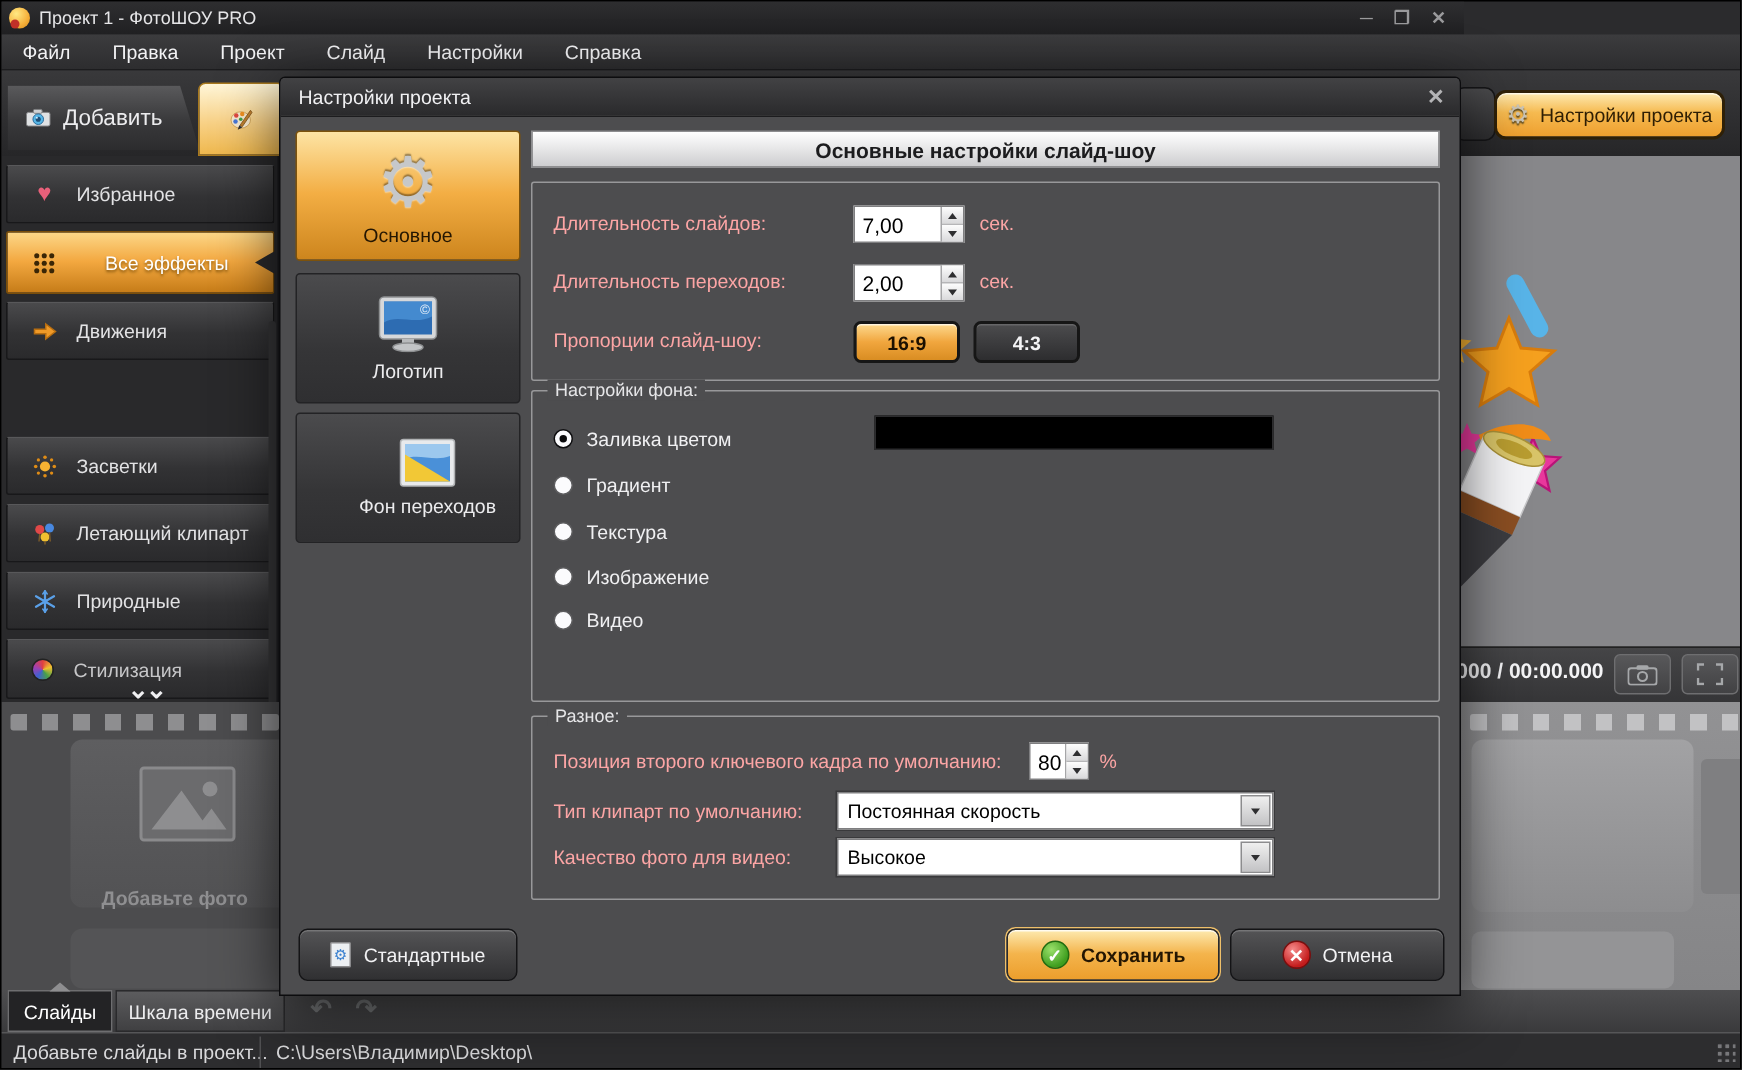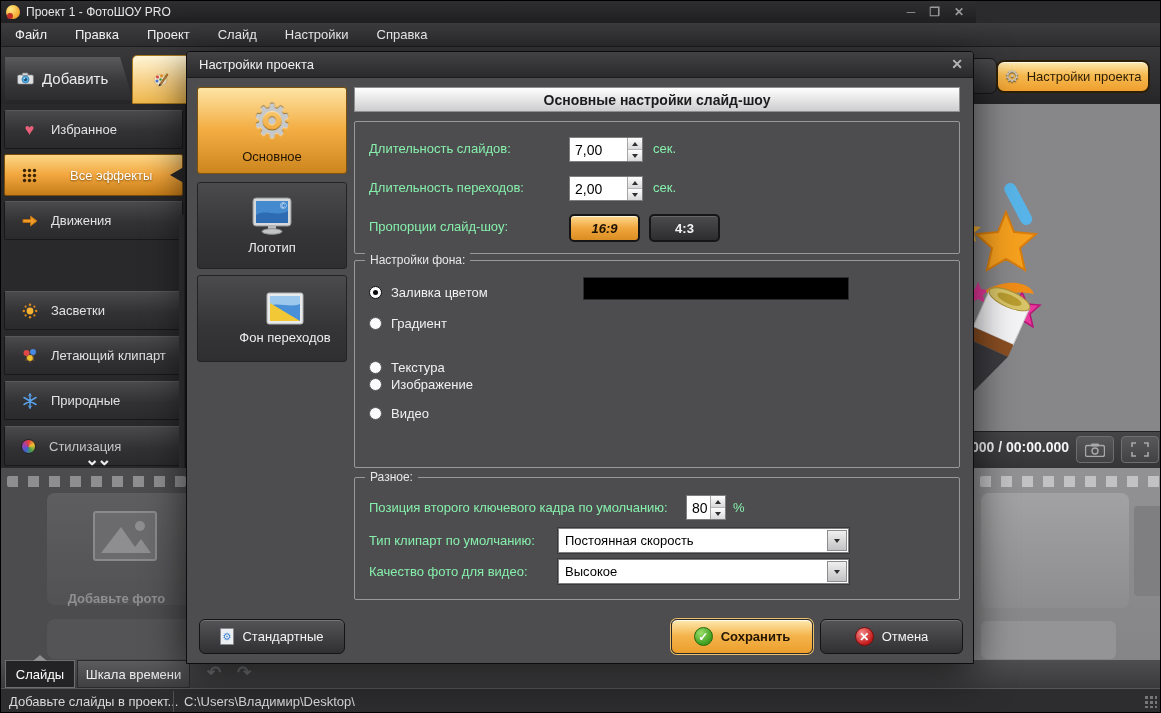--- a/index.html
+++ b/index.html
@@ -75,30 +75,30 @@
   .dbody{position:absolute;left:0;top:26px;right:0;bottom:0;}
   .dtab{position:absolute;left:10px;width:150px;height:87px;background:linear-gradient(#4b4b4d,#353537 60%,#2f2f31);border:1px solid #232325;border-radius:3px;display:flex;flex-direction:column;align-items:center;justify-content:center;gap:5px;cursor:pointer;}
   .dtab .lbl{font-size:13px;color:#ececee;}
   .dtab.active{background:linear-gradient(#fde4a4,#f3ae44 48%,#cd851d);border-color:#7c520c;}
   .dtab.active .lbl{color:#241602;}
   .biggear{font-size:46px;line-height:46px;color:#c6c8ca;text-shadow:0 1px 1px rgba(255,255,255,.5),0 -1px 1px rgba(0,0,0,.4);}
 
   .dheader{position:absolute;left:167px;top:9px;width:606px;height:25px;background:linear-gradient(#ffffff,#cdcdcf);border:1px solid #8e8e90;display:flex;align-items:center;justify-content:center;font-size:14px;font-weight:bold;color:#1c1c1e;}
   .group{position:absolute;left:167px;width:606px;border:1px solid #98989a;border-radius:2px;}
   .legend{position:absolute;left:10px;top:-8px;background:#4d4d4f;padding:0 5px;font-size:12px;color:#e6e6e8;}
-  .flabel{position:absolute;font-size:13px;color:#86efac;}
+  .flabel{position:absolute;font-size:13px;color:#fca5a5;}
   .inwrap{position:absolute;height:25px;}
   .inwrap input{width:100%;height:100%;border:1px solid #7e7e80;font-size:14px;padding:0 18px 0 5px;outline:none;color:#000;background:#fff;}
   .spin{position:absolute;right:1px;top:1px;bottom:1px;width:15px;display:flex;flex-direction:column;border-left:1px solid #a6a6a8;}
   .spin>div{flex:1;background:linear-gradient(#fdfdfd,#d9d9db);display:flex;align-items:center;justify-content:center;cursor:pointer;}
   .spin>div+div{border-top:1px solid #b6b6b8;}
   .tri-up{width:0;height:0;border-left:3.5px solid transparent;border-right:3.5px solid transparent;border-bottom:4.5px solid #2e2e30;}
   .tri-down{width:0;height:0;border-left:3.5px solid transparent;border-right:3.5px solid transparent;border-top:4.5px solid #2e2e30;}
   .aspbtn{position:absolute;height:28px;border-radius:5px;display:flex;align-items:center;justify-content:center;font-size:13px;font-weight:bold;cursor:pointer;}
-  .aspbtn.on{background:linear-gradient(#fdd98e,#f1a63e 50%,#d98d22);border:2px solid #161616;color:#1c1000;box-shadow:inset 0 1px 0 rgba(255,255,255,.7);font-style:italic;}
+  .aspbtn.on{background:linear-gradient(#fdd98e,#f1a63e 50%,#d98d22);border:2px solid #161616;color:#1c1000;box-shadow:inset 0 1px 0 rgba(255,255,255,.7);}
   .aspbtn.off{background:linear-gradient(#4c4c4e,#2d2d2f);border:2px solid #161616;color:#f4f4f6;box-shadow:inset 0 1px 0 rgba(255,255,255,.15);}
   .radiorow{position:absolute;left:14px;display:flex;align-items:center;gap:9px;cursor:pointer;}
   .radio{width:13px;height:13px;border-radius:50%;background:#fbfbfd;border:1px solid #5c5c5e;position:relative;flex:none;}
   .radio.sel{border-color:#0e0e10;}
   .radio.sel::after{content:"";position:absolute;left:3px;top:3px;width:5px;height:5px;border-radius:50%;background:#0a0a0c;}
   .radiorow .rl{font-size:13px;color:#f0f0f2;}
   .swatch{position:absolute;background:#000;border:1px solid #2c2c2e;}
   .dd{position:absolute;height:25px;background:#fff;border:1px solid #7e7e80;box-shadow:0 0 0 1px #39393b;cursor:pointer;}
   .dd .val{position:absolute;left:6px;top:4px;font-size:13px;color:#000;}
   .dd .ddbtn{position:absolute;right:1px;top:1px;bottom:1px;width:20px;background:linear-gradient(#efefef,#c3c3c5);border:1px solid #8c8c8e;display:flex;align-items:center;justify-content:center;}
@@ -396,21 +396,21 @@
         <span class="legend">Настройки фона:</span>
         <div class="radiorow" style="top:24px;">
           <span class="radio sel"></span>
           <span class="rl">Заливка цветом</span>
         </div>
         <div class="swatch" style="left:228px;top:16px;width:266px;height:23px;"></div>
         <div class="radiorow" style="top:55px;">
           <span class="radio"></span>
           <span class="rl">Градиент</span>
         </div>
-        <div class="radiorow" style="top:86px;margin-top:13px;">
+        <div class="radiorow" style="top:86px;">
           <span class="radio"></span>
           <span class="rl">Текстура</span>
         </div>
         <div class="radiorow" style="top:116px;">
           <span class="radio"></span>
           <span class="rl">Изображение</span>
         </div>
         <div class="radiorow" style="top:145px;">
           <span class="radio"></span>
           <span class="rl">Видео</span>

